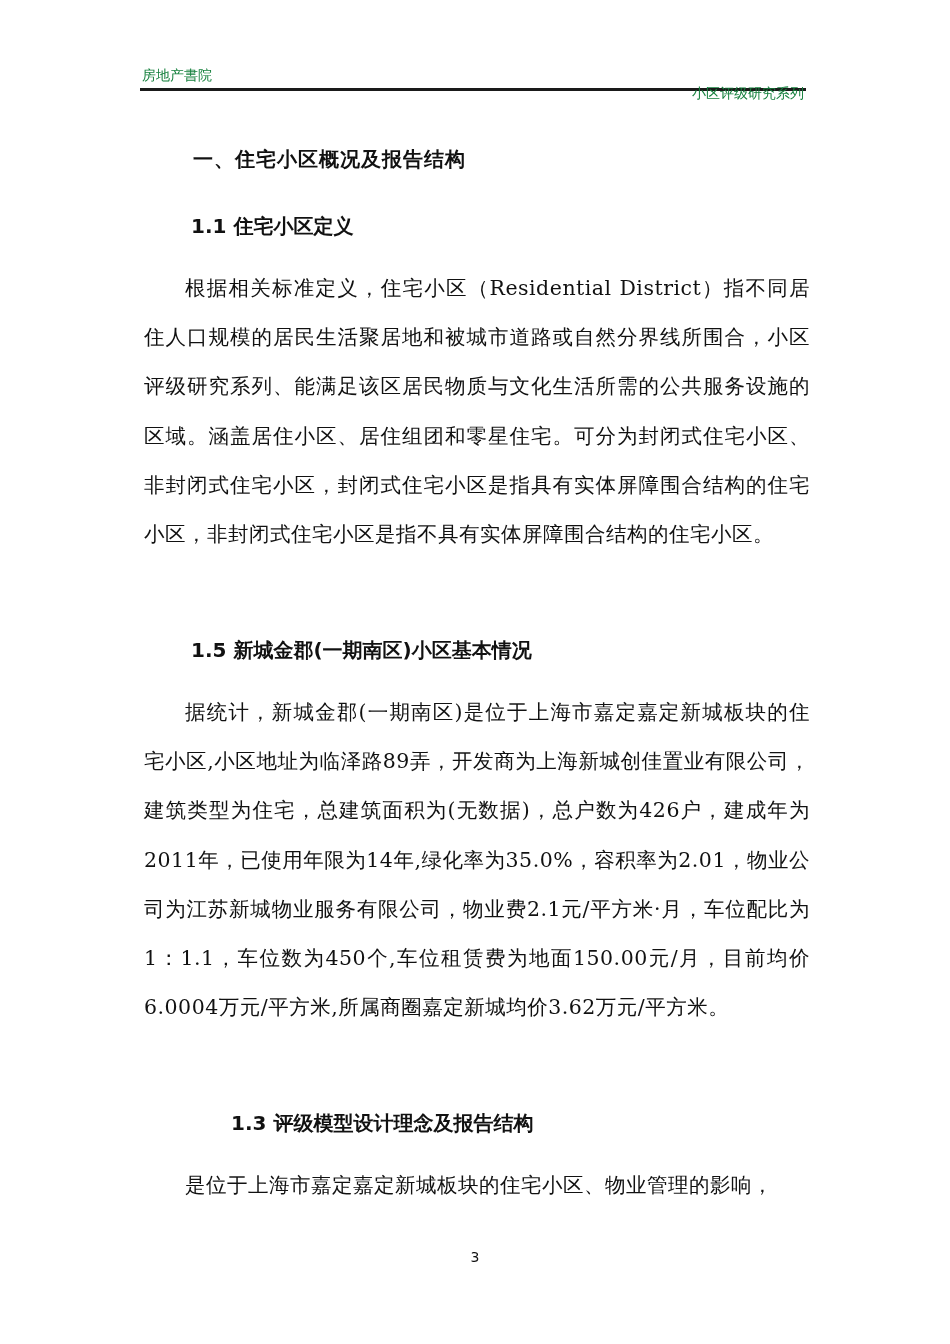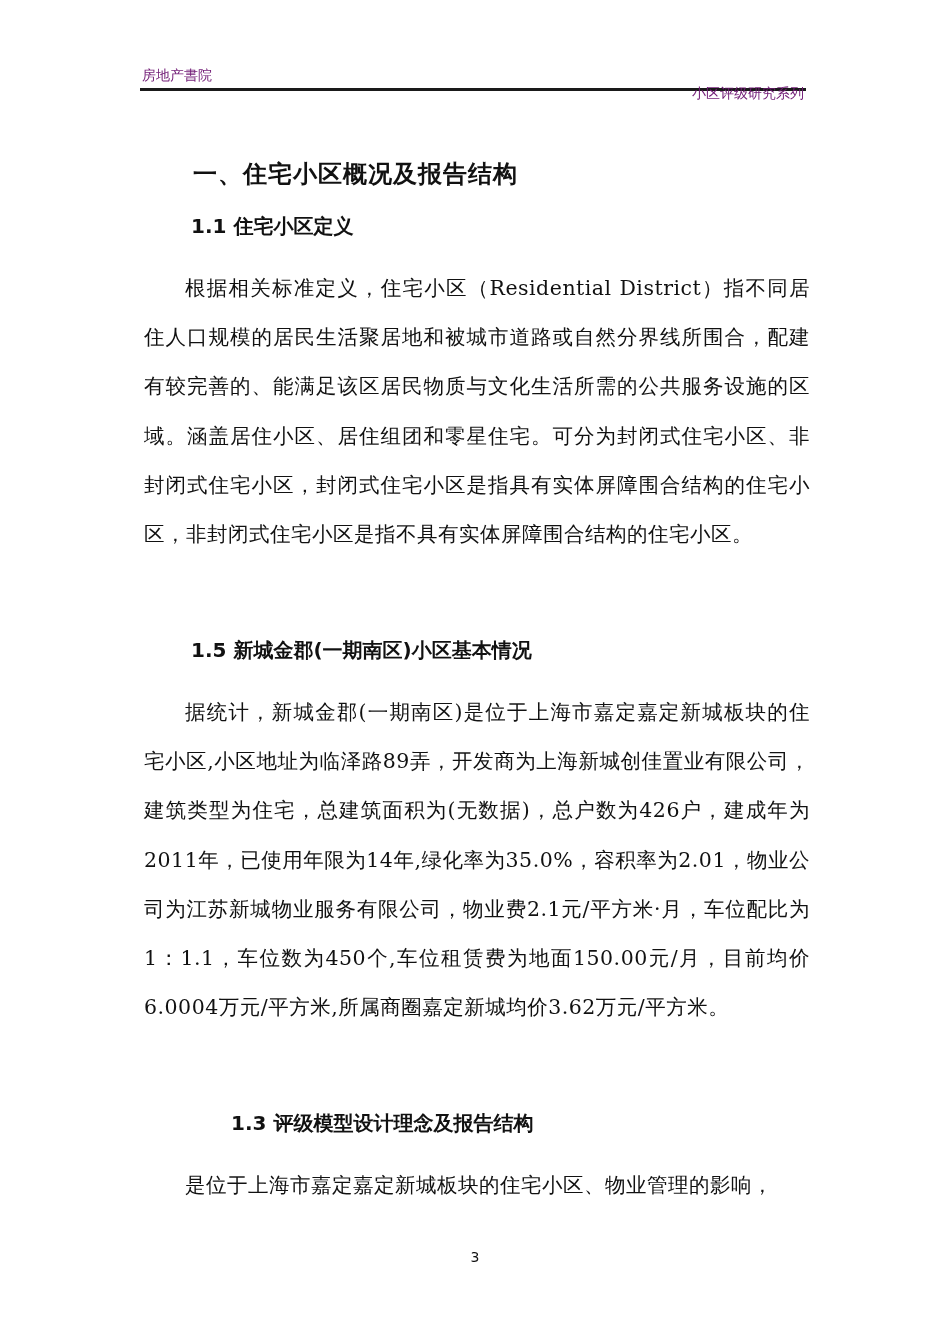--- a/index.html
+++ b/index.html
@@ -17,37 +17,37 @@
     }
     .page-header {
       position: absolute;
       left: 140px;
       top: 64px;
       width: 666px;
       height: 24px;
       border-bottom: 3px solid #1a1a1a;
       font-family: "DejaVu Sans", "Liberation Sans", sans-serif;
       font-size: 14px;
-      color: #701a75;
+      color: #15803d;
     }
     .page-header .left {
       position: absolute;
       left: 2px;
       top: 3px;
     }
     .page-header .right {
       position: absolute;
       right: 2px;
       top: 21px;
     }
     .chapter-title {
       position: absolute;
       left: 193px;
-      top: 158px;
-      font-size: 24px;
+      top: 146px;
+      font-size: 20px;
       font-weight: bold;
       letter-spacing: 1px;
       font-family: "DejaVu Sans", "Liberation Sans", sans-serif;
     }
     .section-title {
       position: absolute;
       left: 191px;
       font-size: 20px;
       font-weight: bold;
       font-family: "DejaVu Sans", "Liberation Sans", sans-serif;
@@ -77,21 +77,21 @@
 <body>
 
 <div class="page-header">
   <span class="left">房地产書院</span>
   <span class="right">小区评级研究系列</span>
 </div>
 
 <div class="chapter-title">一、住宅小区概况及报告结构</div>
 
 <div class="section-title" style="top:213px;">1.1 住宅小区定义</div>
-<div class="para" style="top:264px;">根据相关标准定义，住宅小区（Residential District）指不同居住人口规模的居民生活聚居地和被城市道路或自然分界线所围合，配建有较完善的、能满足该区居民物质与文化生活所需的公共服务设施的区域。涵盖居住小区、居住组团和零星住宅。可分为封闭式住宅小区、非封闭式住宅小区，封闭式住宅小区是指具有实体屏障围合结构的住宅小区，非封闭式住宅小区是指不具有实体屏障围合结构的住宅小区。</div>
+<div class="para" style="top:264px;">根据相关标准定义，住宅小区（Residential District）指不同居住人口规模的居民生活聚居地和被城市道路或自然分界线所围合，小区评级研究系列、能满足该区居民物质与文化生活所需的公共服务设施的区域。涵盖居住小区、居住组团和零星住宅。可分为封闭式住宅小区、非封闭式住宅小区，封闭式住宅小区是指具有实体屏障围合结构的住宅小区，非封闭式住宅小区是指不具有实体屏障围合结构的住宅小区。</div>
 
 <div class="section-title" style="top:637px;">1.5 新城金郡(一期南区)小区基本情况</div>
 <div class="para" style="top:688px;">据统计，新城金郡(一期南区)是位于上海市嘉定嘉定新城板块的住宅小区,小区地址为临泽路89弄，开发商为上海新城创佳置业有限公司，建筑类型为住宅，总建筑面积为(无数据)，总户数为426户，建成年为2011年，已使用年限为14年,绿化率为35.0%，容积率为2.01，物业公司为江苏新城物业服务有限公司，物业费2.1元/平方米·月，车位配比为1：1.1，车位数为450个,车位租赁费为地面150.00元/月，目前均价6.0004万元/平方米,所属商圈嘉定新城均价3.62万元/平方米。</div>
 
 <div class="section-title" style="top:1110px;margin-left:40px;">1.3 评级模型设计理念及报告结构</div>
 <div class="para" style="top:1161px;">是位于上海市嘉定嘉定新城板块的住宅小区、物业管理的影响，</div>
 
 <div class="page-number">3</div>
 
 </body></html>

